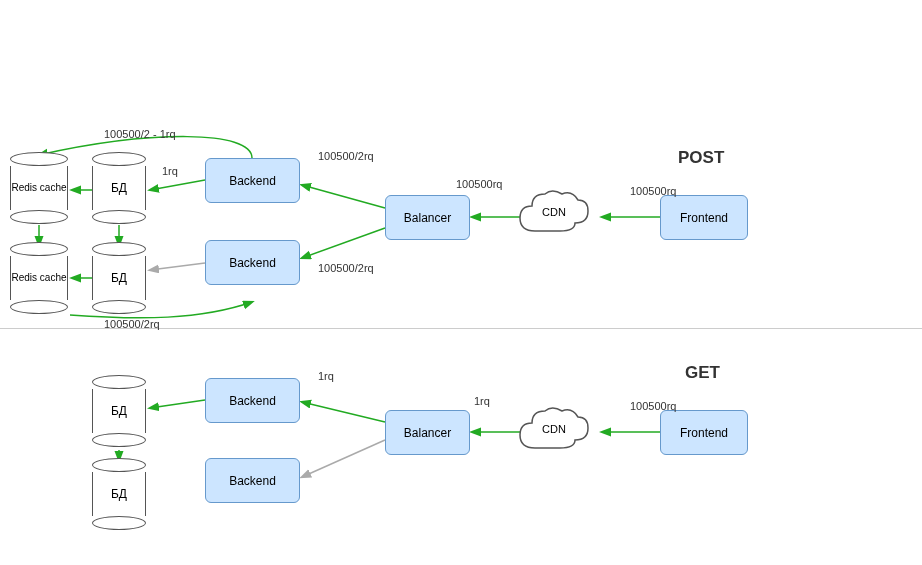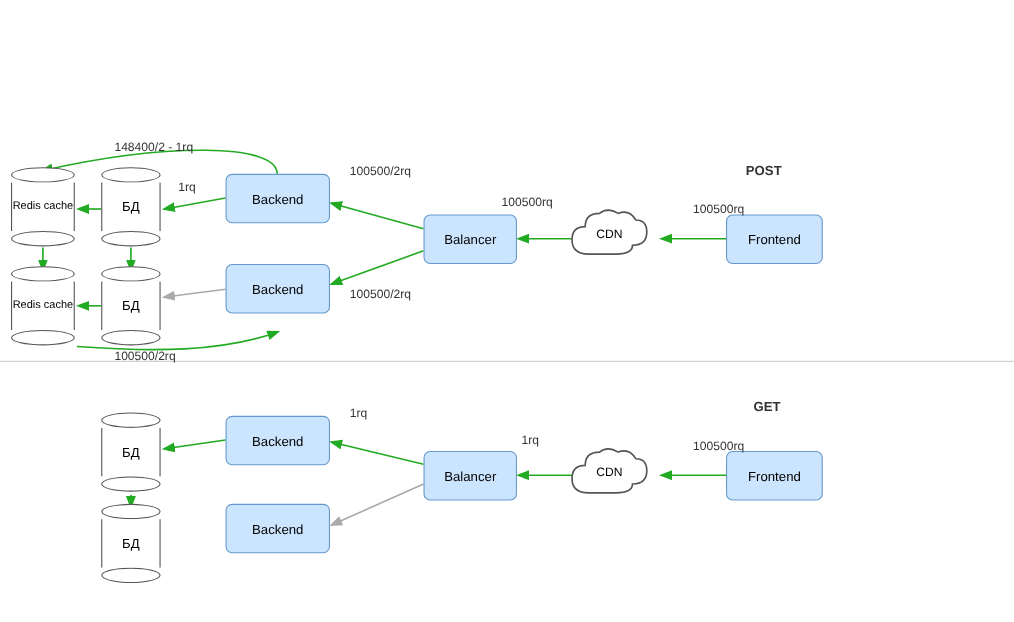--- a/index.html
+++ b/index.html
@@ -68,21 +68,21 @@
 
     .label {
       position: absolute;
       font-size: 11px;
       color: #333;
       white-space: nowrap;
     }
 
     .label-bold {
       font-weight: bold;
-      font-size: 12px;
+      font-size: 17px;
     }
 
     
     .divider {
       position: absolute;
       left: 0;
       width: 100%;
       height: 1px;
       background: #ccc;
     }
@@ -194,21 +194,21 @@
   <div class="box" style="left:660px; top:195px; width:88px; height:45px;">
     <span>Frontend</span>
   </div>
 
   <div class="label label-bold" style="left:678px; top:148px;">POST</div>
   <div class="label" style="left:630px; top:185px;">100500rq</div>
   <div class="label" style="left:456px; top:178px;">100500rq</div>
   <div class="label" style="left:318px; top:150px;">100500/2rq</div>
   <div class="label" style="left:318px; top:262px;">100500/2rq</div>
   <div class="label" style="left:162px; top:165px;">1rq</div>
-  <div class="label" style="left:104px; top:128px;">148400/2 - 1rq</div>
+  <div class="label" style="left:104px; top:128px;">100500/2 - 1rq</div>
   <div class="label" style="left:104px; top:318px;">100500/2rq</div>
 
   <div class="cylinder" style="left:90px; top:375px; width:58px; height:72px;">
     <div class="cyl-top" style="width:54px; height:14px;"></div>
     <div class="cyl-body" style="width:54px; height:44px; border-top:none; border-bottom:none; border-radius:0;">
       <span style="font-size:12px;">БД</span>
     </div>
     <div class="cyl-bottom" style="width:54px; height:14px;"></div>
   </div>
 

